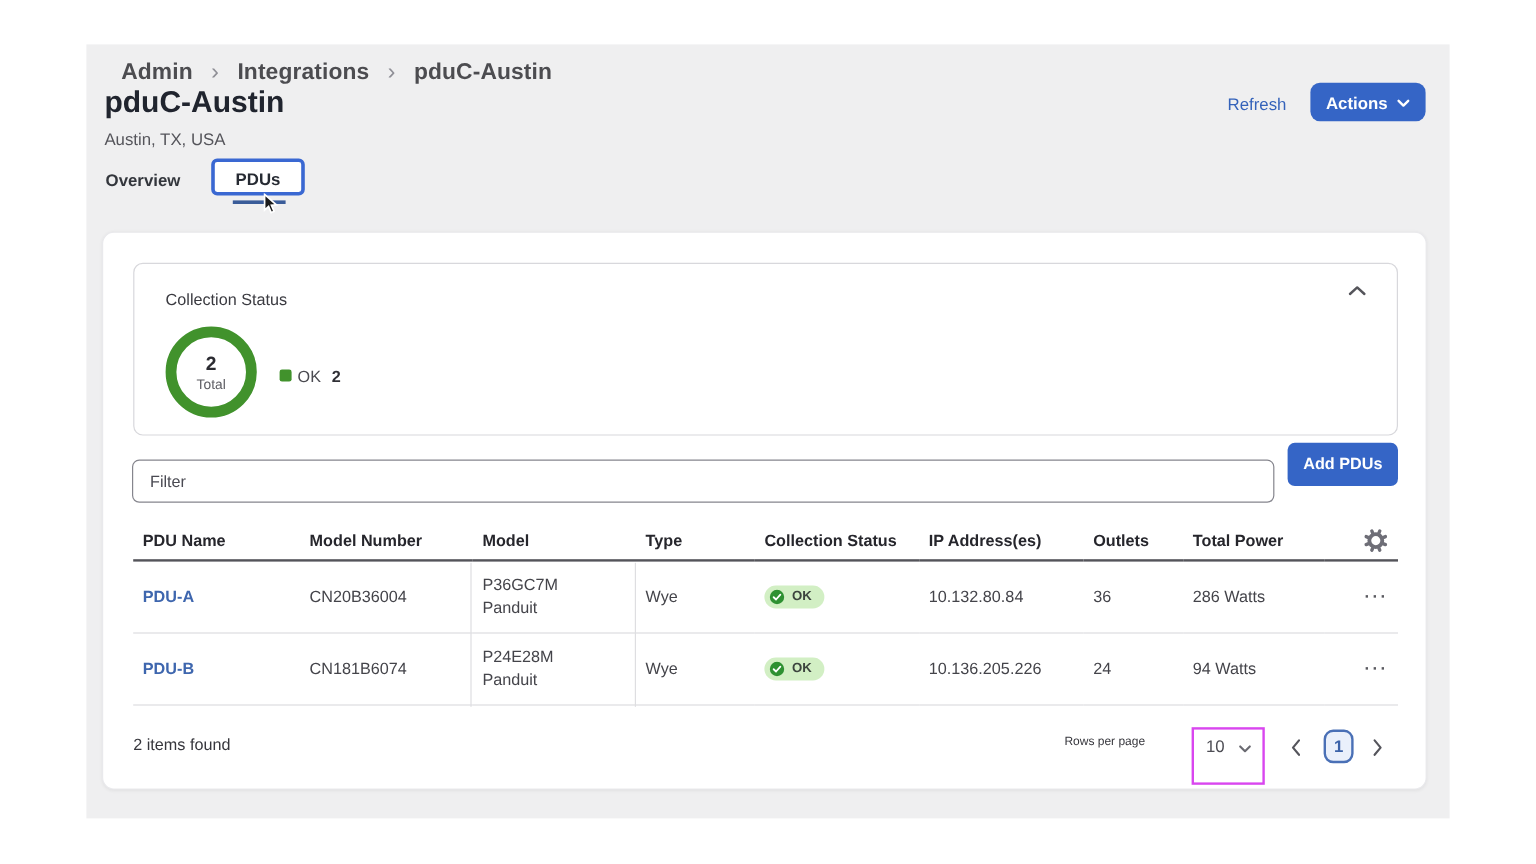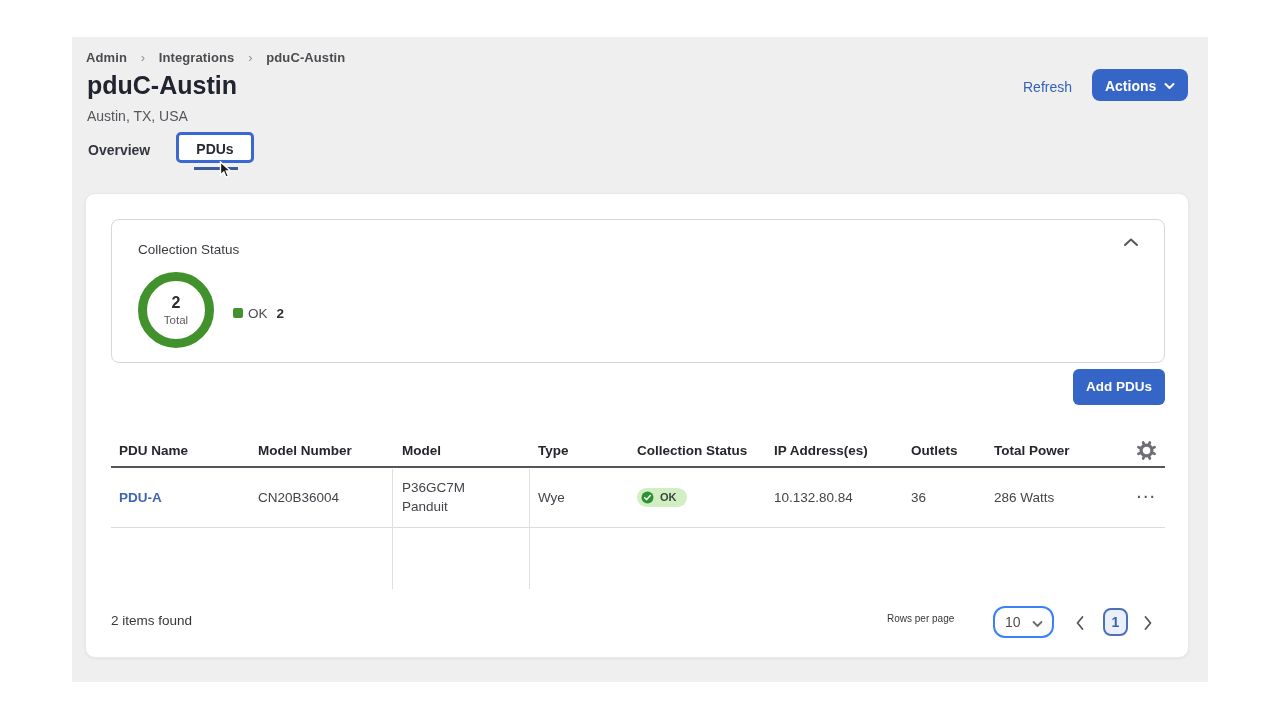--- a/index.html
+++ b/index.html
@@ -1,18 +1,18 @@
 <!DOCTYPE html>
 <html><head>
 <meta charset="utf-8">
 <style>
   * { margin:0; padding:0; box-sizing:border-box; }
   html,body { width:1280px; height:720px; background:#ffffff; font-family:"Liberation Sans", sans-serif; overflow:hidden; }
   .panel { position:absolute; left:72px; top:37px; width:1136px; height:645px; background:#efeff0; }
-  .bc { position:absolute; left:86px; top:50px; font-size:13px; font-weight:bold; color:#4c4c50; letter-spacing:.1px; }
+  .bc { position:absolute; left:101px; top:50px; font-size:19px; font-weight:bold; color:#4c4c50; letter-spacing:.1px; }
   .bc .sep { color:#8f8f96; font-weight:normal; padding:0 10px; }
   h1 { position:absolute; left:87px; top:71px; font-size:25px; font-weight:bold; color:#20242e; }
   .sub { position:absolute; left:87px; top:108px; font-size:14px; color:#55555b; }
   .tab-overview { position:absolute; left:88px; top:142px; font-size:14px; font-weight:bold; color:#33363c; }
   .tab-ring { position:absolute; left:176px; top:132px; width:78px; height:31px; background:#ffffff; border:3px solid #3a68d2; border-radius:5px; text-align:center; }
   .tab-ring span { font-size:14px; font-weight:bold; color:#272b33; line-height:28px; }
   .tab-underline { position:absolute; left:194px; top:167px; width:44px; height:3px; background:#3a5c99; }
   .refresh { position:absolute; left:1023px; top:79px; font-size:14px; font-weight:normal; color:#3462ba; }
   .btn-actions { position:absolute; left:1092px; top:69px; width:96px; height:32px; background:#3565c6; border-radius:8px; color:#ffffff; font-size:14px; font-weight:bold; text-align:center; line-height:34px; }
   .card { position:absolute; left:85px; top:193px; width:1104px; height:465px; background:#ffffff; border-radius:10px; border:1px solid #e9e9ec; box-shadow:0 1px 3px rgba(0,0,0,.06); }
@@ -30,21 +30,21 @@
   th { font-size:13.5px; font-weight:bold; color:#26262c; text-align:left; padding:0 8px; height:33px; vertical-align:middle; border-bottom:2px solid #54545a; }
   td { font-size:13.5px; color:#44444a; text-align:left; padding:0 8px; border-bottom:1px solid #dcdcdf; height:60px; vertical-align:middle; line-height:19px; }
   
   .c1 { width:139px; } .c2 { width:144px; } .c3 { width:136px; } .c4 { width:99px; } .c5 { width:137px; } .c6 { width:137px; } .c7 { width:83px; } .c8 { width:118px; } .c9 { width:61px; }
   td.link { color:#3e66ae; font-weight:bold; }
   .pill { display:inline-flex; align-items:center; background:#d2efc4; border-radius:10px; height:19px; padding:0 10px 0 4px; position:relative; top:1px; }
   .pill .txt { font-size:11px; font-weight:bold; color:#3c443e; margin-left:6px; }
   .dots { color:#5a5a60; font-weight:bold; letter-spacing:2px; font-size:14px; }
   .items { position:absolute; left:25px; top:419px; font-size:13.5px; color:#36363c; }
   .rpp { position:absolute; left:801px; top:419px; font-size:10px; color:#36363c; }
-  .select { position:absolute; left:907px; top:412px; width:61px; height:32px; border:2px solid #3b82f6; border-radius:12px; background:#fff; }
+  .select { position:absolute; left:907px; top:412px; width:61px; height:48px; border:2px solid #d946ef; border-radius:0; background:#fff; }
   .select .v { position:absolute; left:10px; top:6px; font-size:14px; color:#4e4e55; }
   .pg1 { position:absolute; left:1017px; top:414px; width:25px; height:28px; border:2px solid #4a70b6; border-radius:8px; background:#eaf0fb; color:#3c63a9; font-size:14px; font-weight:bold; text-align:center; line-height:25px; }
 </style>
 </head>
 <body>
 <div class="panel"></div>
 <div class="bc">Admin <span class="sep">›</span> Integrations <span class="sep">›</span> pduC-Austin</div>
 <h1>pduC-Austin</h1>
 <div class="sub">Austin, TX, USA</div>
 <div class="tab-overview">Overview</div>
@@ -68,20 +68,23 @@
     </svg>
     <div class="legend">
         <div class="sq"></div>
         <div class="lbl">OK</div>
         <div class="val">2</div>
       </div>
     <svg class="chev-up" width="16" height="10" viewBox="0 0 16 10">
         <path d="M2 8 L8 2.5 L14 8" fill="none" stroke="#55555b" stroke-width="2" stroke-linecap="round" stroke-linejoin="round"></path>
       </svg>
   </div>
+  <div class="filter">
+      <span>Filter</span>
+    </div>
   <div class="btn-add">Add PDUs</div>
   <table>
     <colgroup>
         <col class="c1">
         <col class="c2">
         <col class="c3">
         <col class="c4">
         <col class="c5">
         <col class="c6">
         <col class="c7">
@@ -126,20 +129,37 @@
                 <circle cx="6.5" cy="6.5" r="6" fill="#2e9132"></circle>
                 <path d="M3.7 6.7 L5.7 8.6 L9.3 4.6" fill="none" stroke="#fff" stroke-width="1.5" stroke-linecap="round" stroke-linejoin="round"></path>
               </svg>
               <span class="txt">OK</span>
             </span></td>
         <td>10.132.80.84</td>
           <td>36</td>
           <td>286 Watts</td>
           <td style="text-align:right;"><span class="dots">···</span></td>
       </tr>
+      <tr>
+        <td class="link">PDU-B</td>
+          <td>CN181B6074</td>
+          <td>P24E28M<br>Panduit</td>
+          <td>Wye</td>
+        <td><span class="pill">
+              <svg width="13" height="13" viewBox="0 0 13 13">
+                <circle cx="6.5" cy="6.5" r="6" fill="#2e9132"></circle>
+                <path d="M3.7 6.7 L5.7 8.6 L9.3 4.6" fill="none" stroke="#fff" stroke-width="1.5" stroke-linecap="round" stroke-linejoin="round"></path>
+              </svg>
+              <span class="txt">OK</span>
+            </span></td>
+        <td>10.136.205.226</td>
+          <td>24</td>
+          <td>94 Watts</td>
+          <td style="text-align:right;"><span class="dots">···</span></td>
+      </tr>
     </tbody>
   </table>
   <div style="position:absolute; left:306px; top:275px; width:1px; height:120px; background:#dedee1;"></div>
   <div style="position:absolute; left:443px; top:275px; width:1px; height:120px; background:#dedee1;"></div>
   <div class="items">2 items found</div>
   <div class="rpp">Rows per page</div>
   <div class="select">
       <span class="v">10</span>
       <svg style="position:absolute; right:9px; top:12px;" width="11" height="8" viewBox="0 0 11 8">
         <path d="M1.5 2 L5.5 6 L9.5 2" fill="none" stroke="#6b6b72" stroke-width="1.8" stroke-linecap="round" stroke-linejoin="round"></path>

